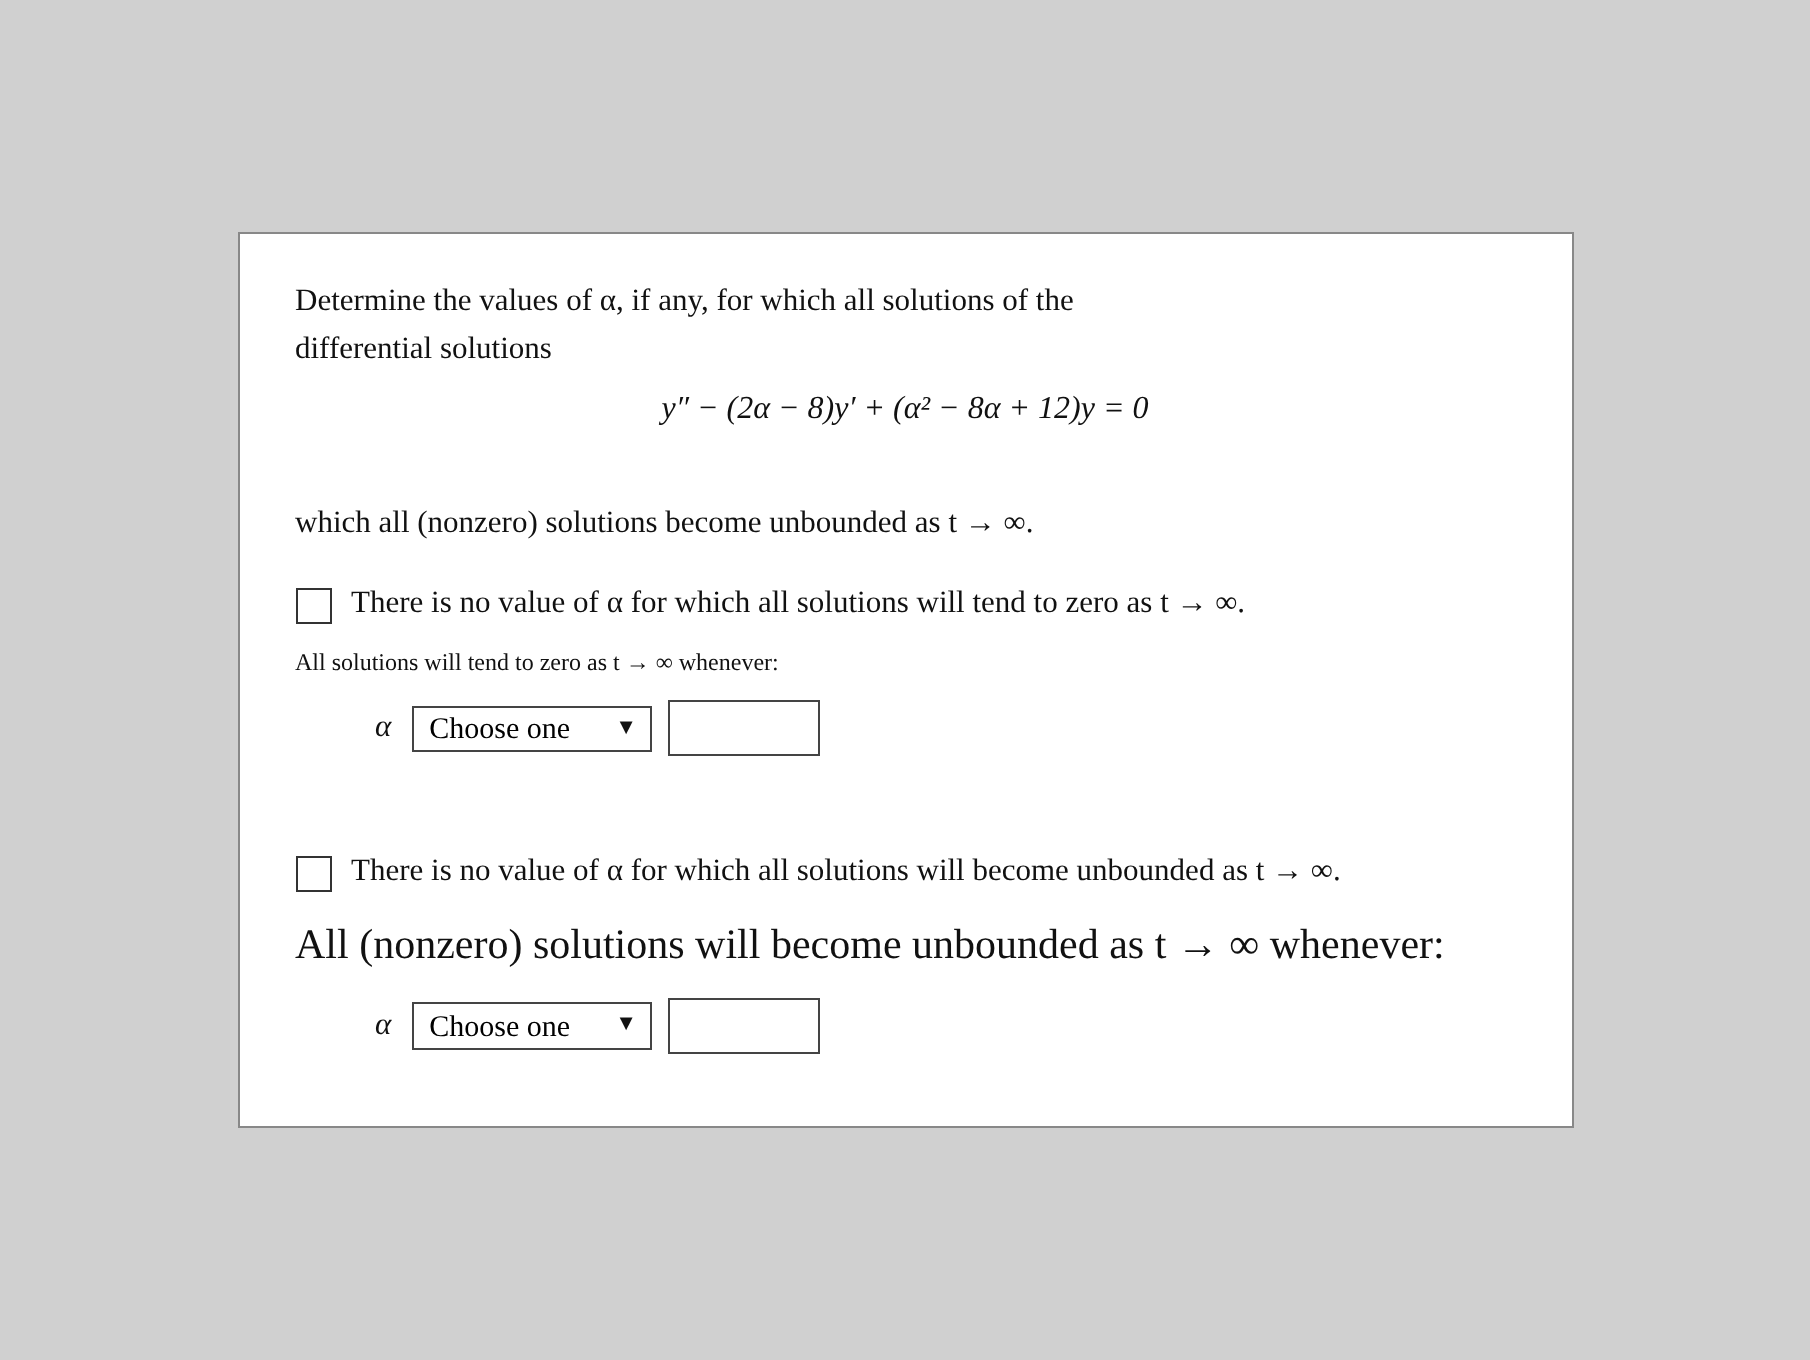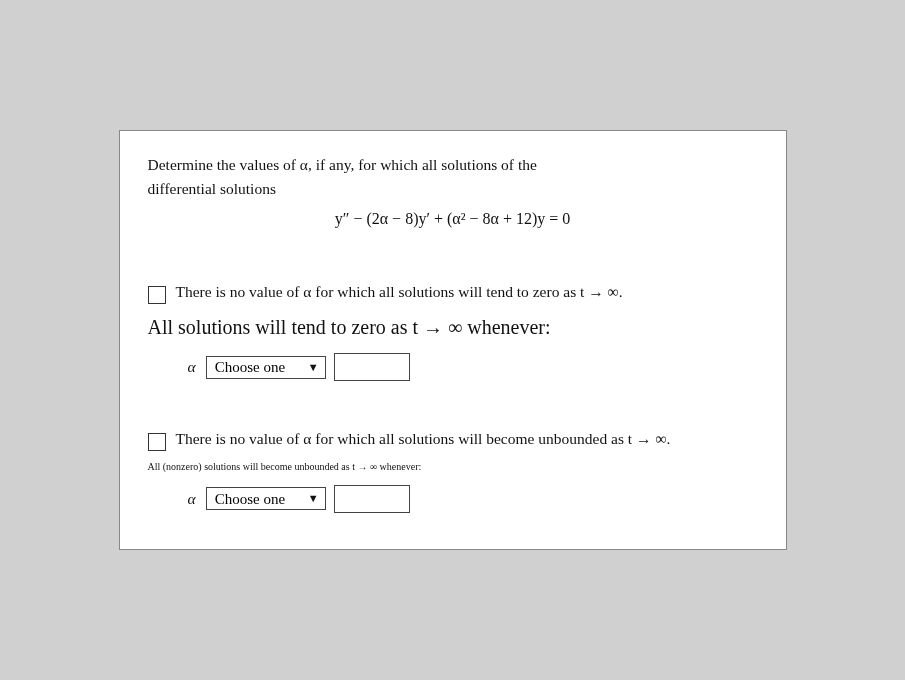--- a/index.html
+++ b/index.html
@@ -27,31 +27,32 @@
       color: #111;
     }
 
     .problem-text {
       margin-bottom: 10px;
       font-size: 15.5px;
     }
 
     .math-display {
       text-align: center;
+      font-style: italic;
       margin: 6px 0 8px 0;
       font-size: 16px;
     }
 
     .section {
       margin-top: 16px;
     }
 
     .checkbox-row {
       display: flex;
-      align-items: flex-end;
+      align-items: center;
       gap: 10px;
       margin-bottom: 8px;
     }
 
     .checkbox {
       width: 18px;
       height: 18px;
       border: 1.5px solid #333;
       background: #fff;
       flex-shrink: 0;
@@ -73,21 +74,21 @@
       font-style: italic;
     }
 
     .condition-row .alpha {
       font-style: italic;
       margin-right: 2px;
     }
 
     .dropdown-wrapper {
       display: inline-flex;
-      align-items: center;
+      align-items: flex-end;
       border: 1.5px solid #444;
       background: #fff;
       padding: 2px 6px 2px 8px;
       cursor: pointer;
       font-family: 'Computer Modern', 'Latin Modern', Georgia, 'Times New Roman', serif;
       font-size: 15px;
       min-width: 108px;
     }
 
     .dropdown-wrapper select {
@@ -120,29 +121,30 @@
 </head>
 <body>
 
 <div class="card">
 
   <div class="problem-text">
     <span>Determine the values of α, if any, for which all solutions of the</span><br>
     <span>differential solutions</span>
     <div class="math-display">y″ − (2α − 8)y′ + (α² − 8α + 12)y = 0</div>
     <br>
+    <span>which all (nonzero) solutions become unbounded as t → ∞.</span>
   </div>
 
   <div class="section">
     <div class="checkbox-row">
       <div class="checkbox"></div>
       <span class="checkbox-label">There is no value of α for which all solutions will tend to zero as t → ∞.</span>
     </div>
 
-    <div style="font-size:20px; margin-left: 0; margin-bottom:6px;">
+    <div style="font-size:12px; margin-left: 0; margin-bottom:6px;">
       <span>All solutions will tend to zero as t → ∞ whenever:</span>
     </div>
 
     <div class="condition-row">
       <span class="alpha">α</span>
       <div class="dropdown-wrapper">
         <select>
           <option>Choose one</option>
           <option>&lt;</option>
           <option>≤</option>
@@ -157,21 +159,21 @@
   </div>
 
   <div style="height: 20px;"></div>
 
   <div class="section">
     <div class="checkbox-row">
       <div class="checkbox"></div>
       <span class="checkbox-label">There is no value of α for which all solutions will become unbounded as t → ∞.</span>
     </div>
 
-    <div style="font-size:10px; margin-left:0; margin-bottom:6px;">
+    <div style="font-size:21px; margin-left:0; margin-bottom:6px;">
       <span>All (nonzero) solutions will become unbounded as t → ∞ whenever:</span>
     </div>
 
     <div class="condition-row">
       <span class="alpha">α</span>
       <div class="dropdown-wrapper">
         <select>
           <option>Choose one</option>
           <option>&lt;</option>
           <option>≤</option>

